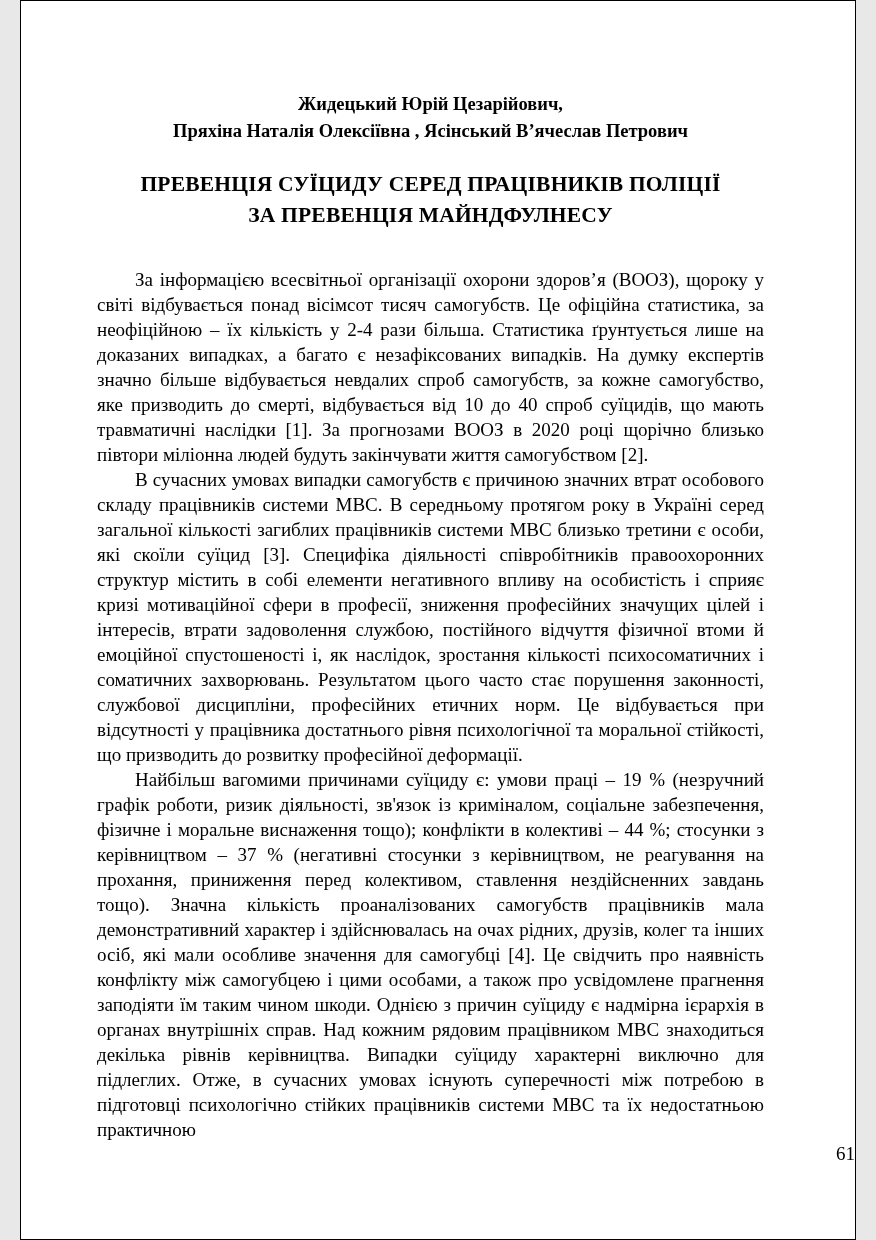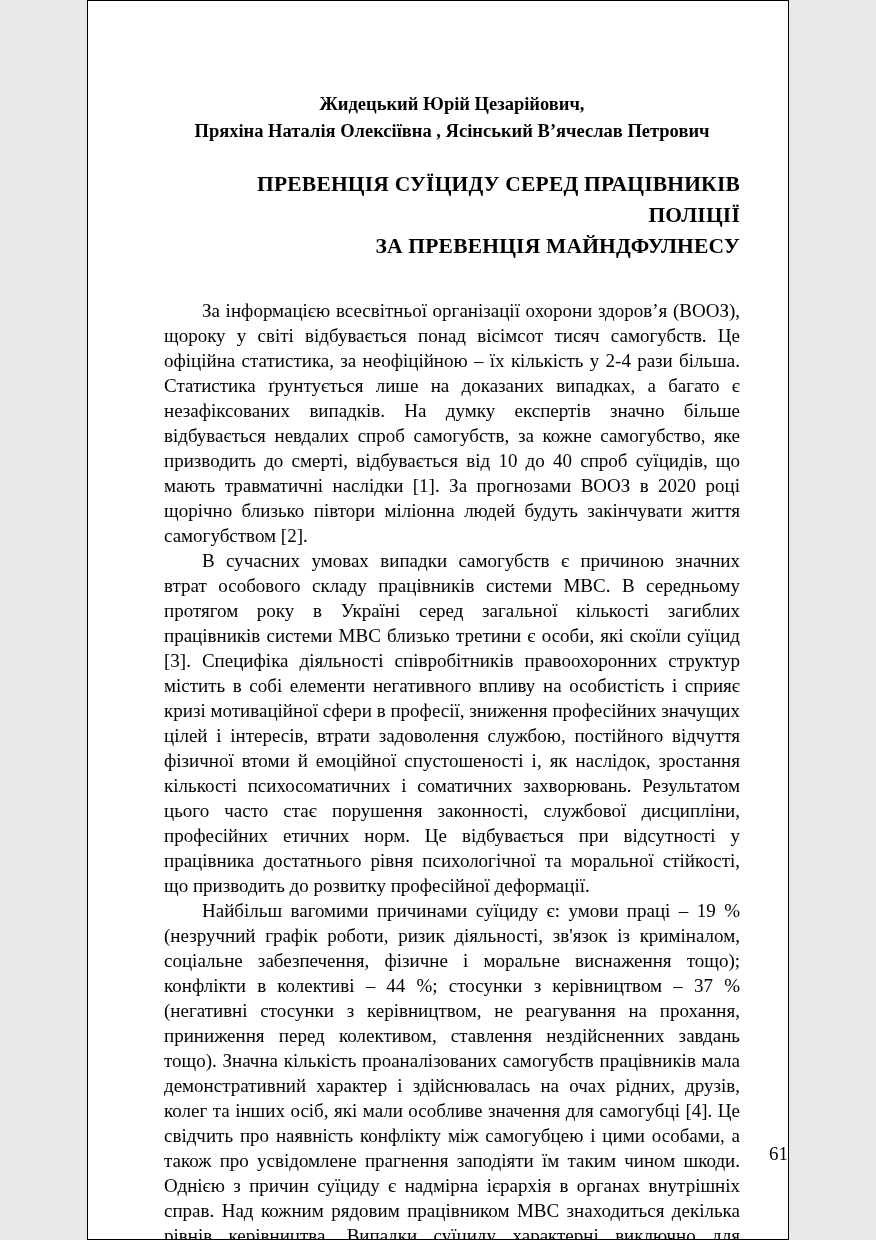--- a/index.html
+++ b/index.html
@@ -2,40 +2,40 @@
 <html><head>
 <meta charset="utf-8">
 <style>
   html, body {
     margin: 0;
     padding: 0;
     background: #e8e8e8;
   }
   .page {
     position: relative;
-    width: 702px;
+    width: 836px;
     height: 1240px;
     margin: 0 auto;
     box-sizing: border-box;
     background: #ffffff;
     border: 1px solid #000000;
     font-family: "Liberation Serif", "DejaVu Serif", serif;
     color: #000000;
-    padding: 90px 48px 0 76px;
+    padding: 90px 91px 0 76px;
     overflow: hidden;
   }
   .authors {
     text-align: center;
     font-weight: bold;
     font-size: 18.5px;
     line-height: 27px;
   }
   .article-title {
     margin: 24px 0 0 0;
-    text-align: right;
+    text-align: center;
     font-weight: bold;
     font-size: 21.5px;
     line-height: 31px;
     letter-spacing: 0.2px;
   }
   .article-body {
     margin-top: 36px;
     font-size: 19px;
     line-height: 25px;
     text-align: justify;

